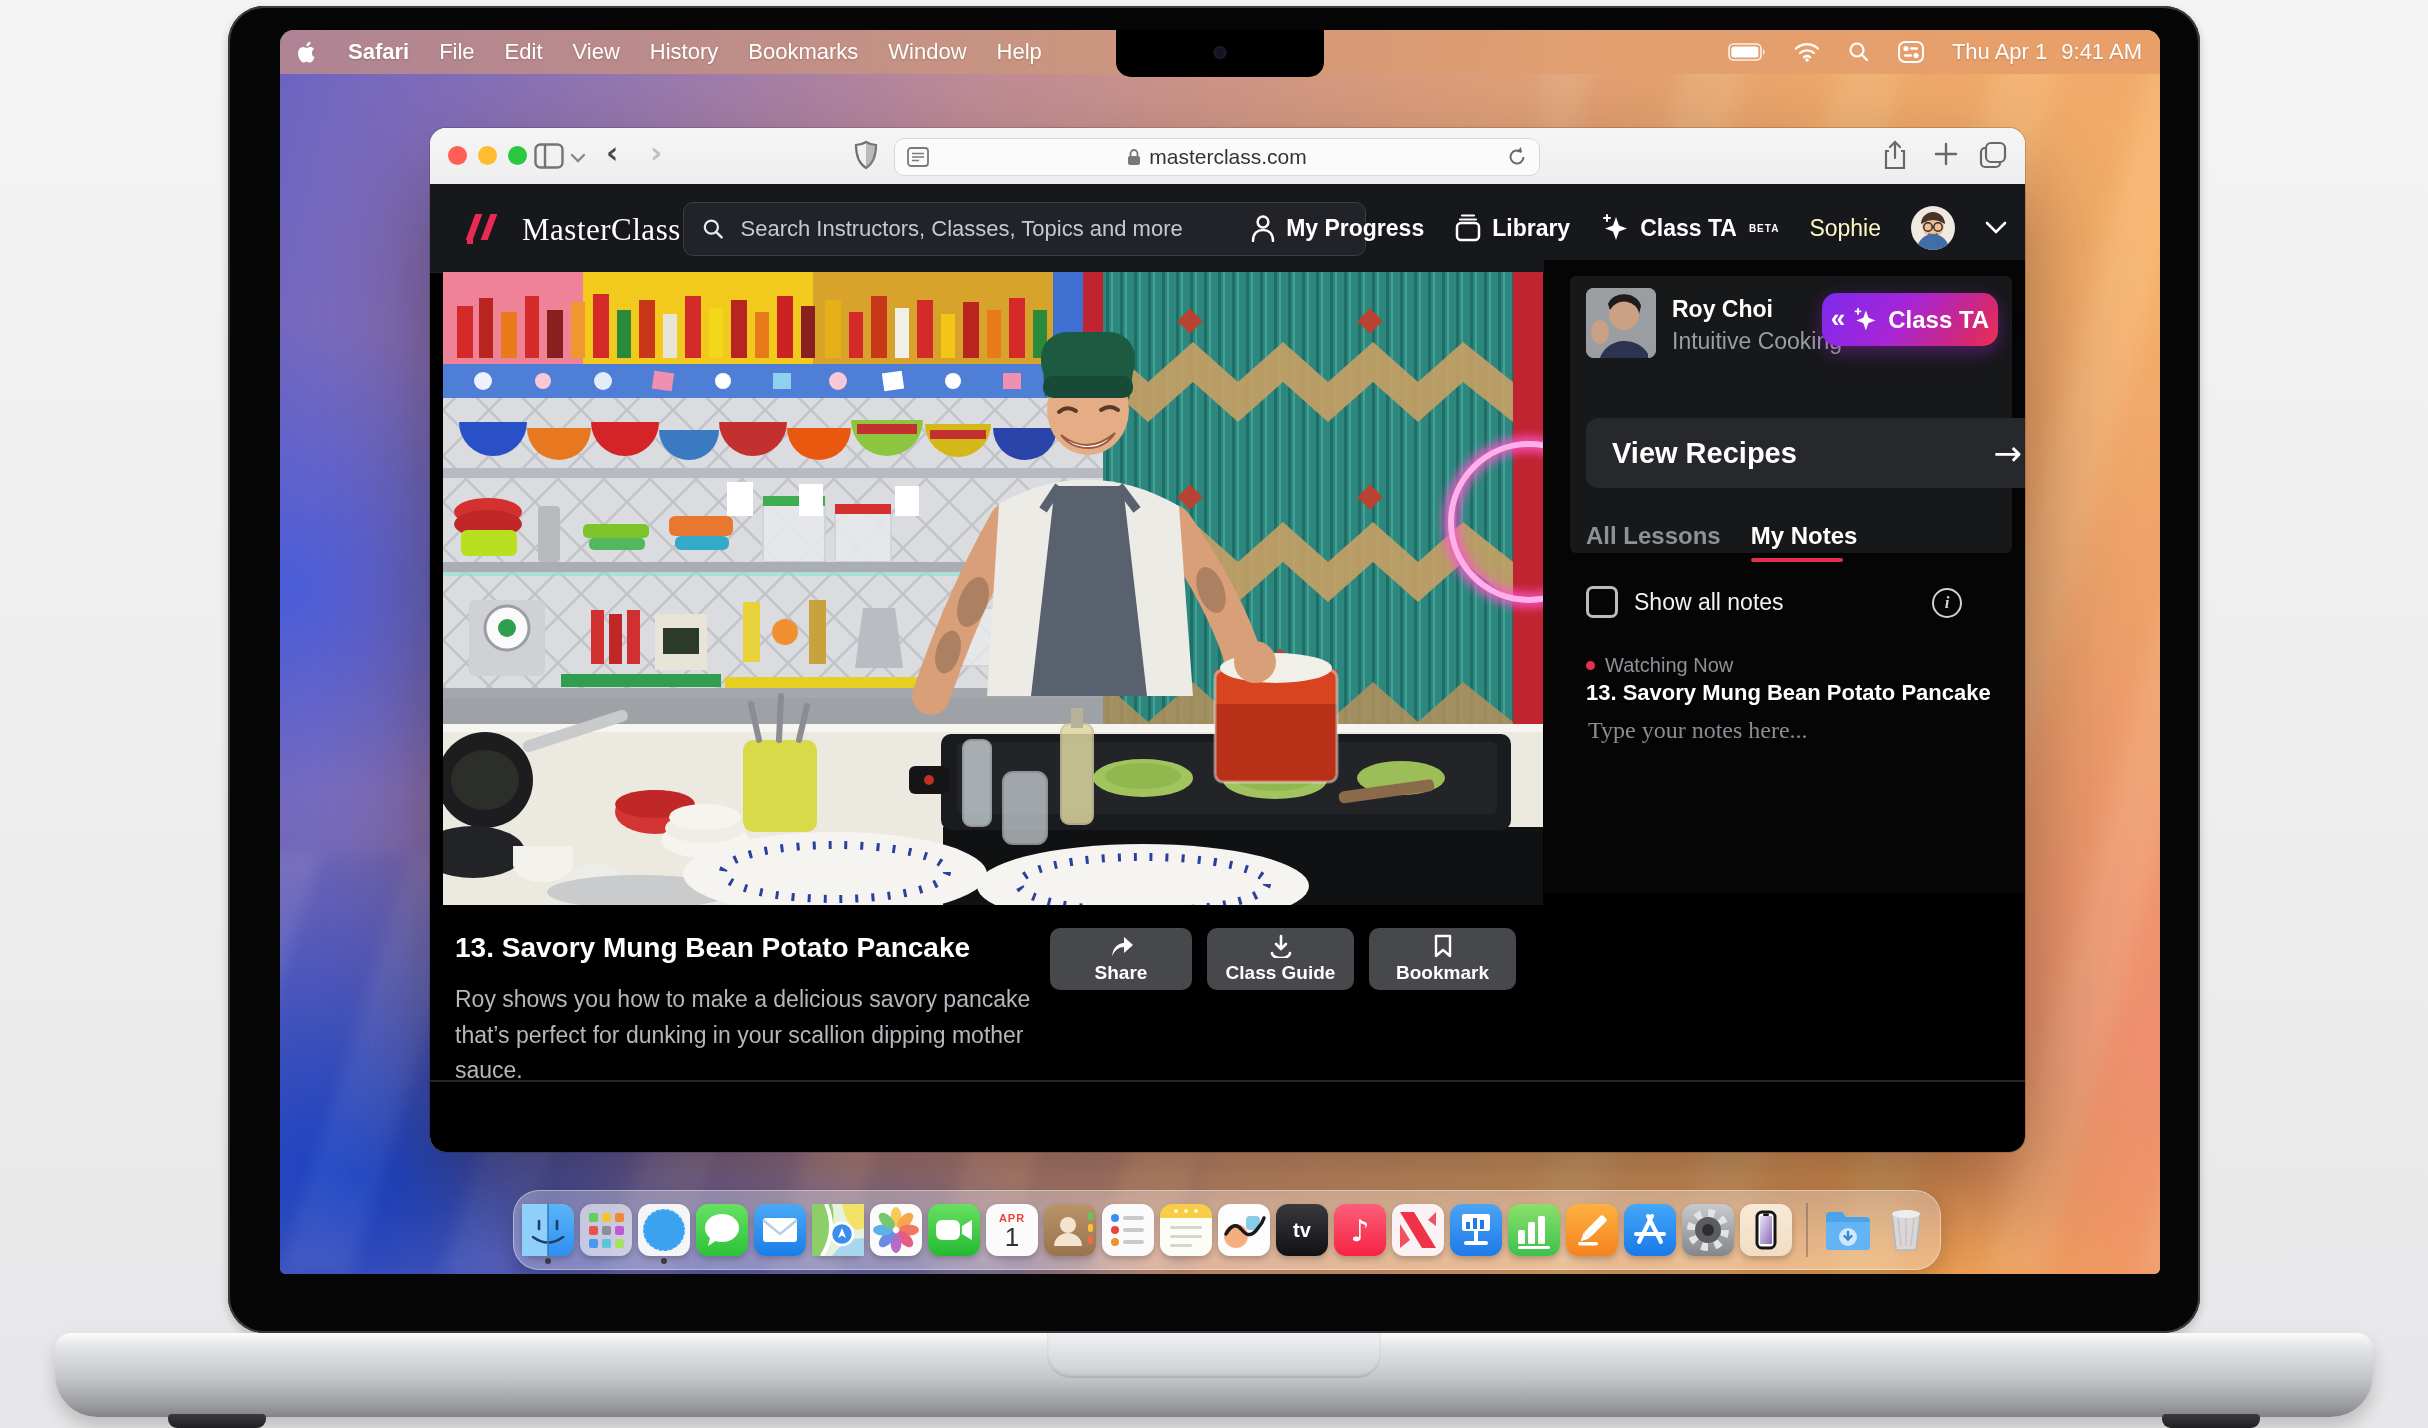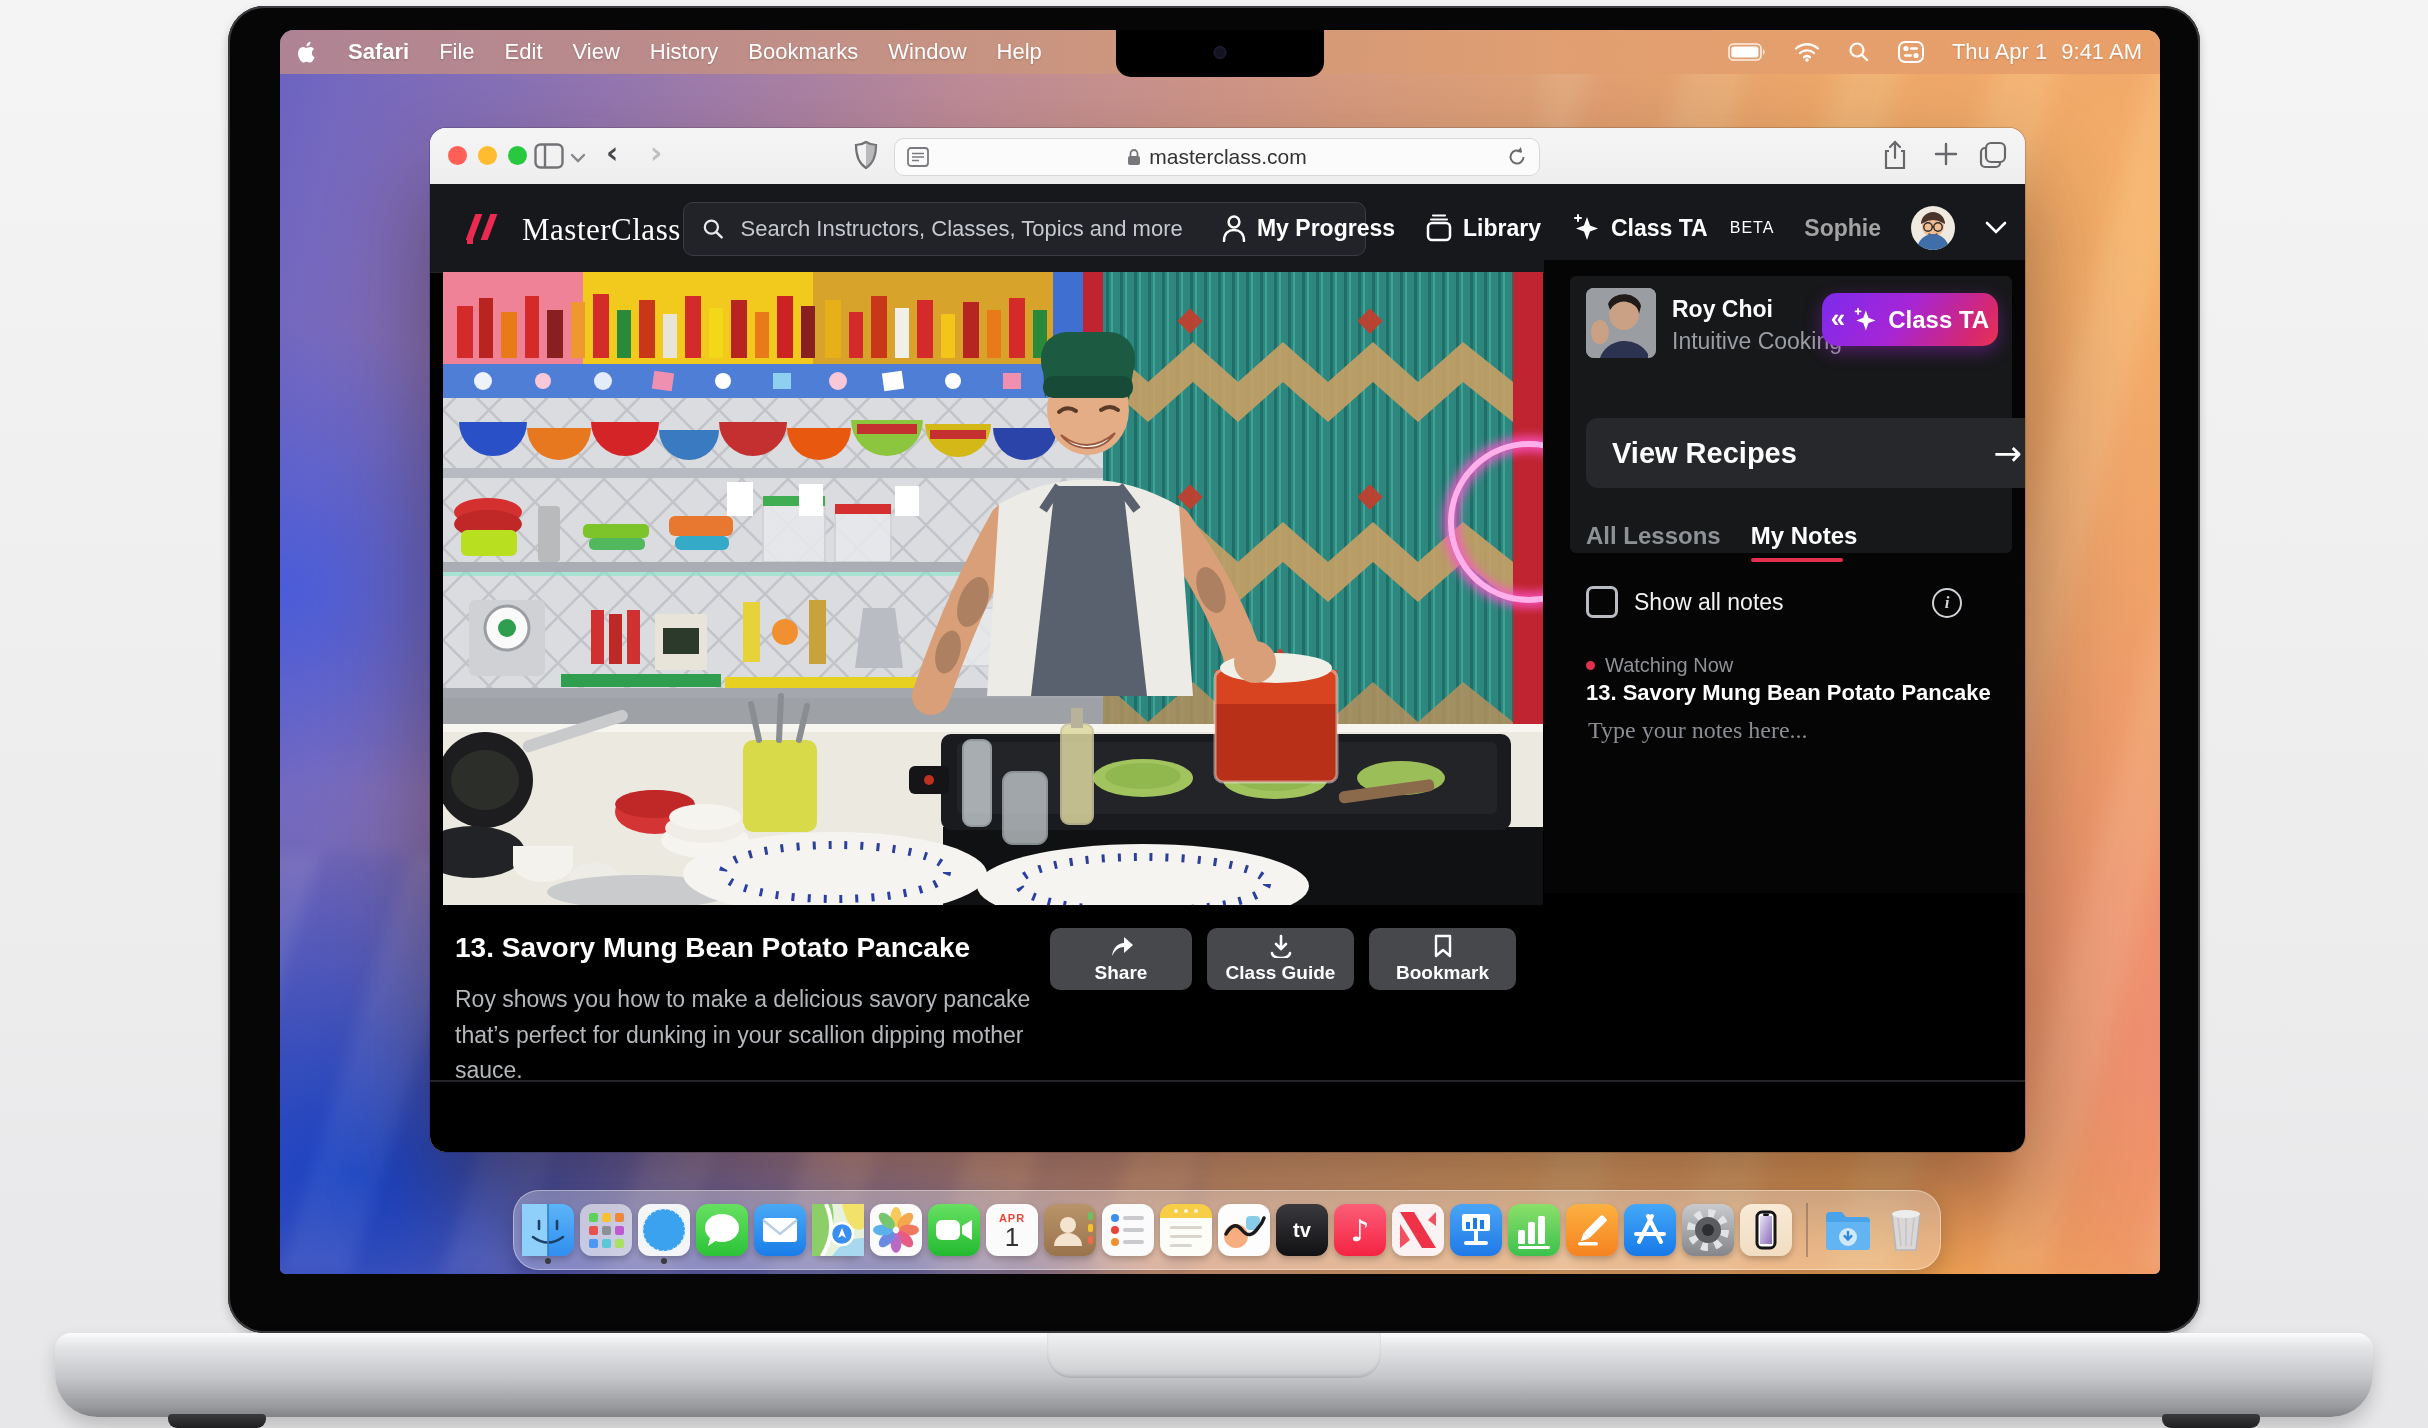--- a/index.html
+++ b/index.html
@@ -66,22 +66,22 @@
   .site-header{position:absolute;top:0;left:0;right:0;height:88px;background:#17181c;border-bottom:1px solid #222327}
   .logo{position:absolute;left:36px;top:0;height:92px;display:flex;align-items:center;gap:14px}
   .logo-text{font-family:"Liberation Serif",serif;font-size:31px;color:#fff;letter-spacing:.5px}
   .mc-search{position:absolute;left:253px;top:18px;width:645px;height:52px;background:#212329;border:1px solid #3a3d43;
         border-radius:10px;display:flex;align-items:center;padding:0 18px;gap:14px}
   .mc-search input{background:transparent;border:none;outline:none;color:#e8eaee;font-size:22px;width:100%;
         font-family:"Liberation Sans",sans-serif}
   .mc-search input::placeholder{color:#c6c9ce}
   .site-nav{position:absolute;right:18px;top:0;height:88px;display:flex;align-items:center;gap:30px}
   .nav-item{display:flex;align-items:center;gap:10px;font-size:23px;font-weight:bold;color:#fff}
-  .nav-beta{font-size:16px;font-weight:normal;letter-spacing:1px;vertical-align:super;margin-left:12px}
-  .nav-user{color:#a3a3a3;font-weight:bold}
+  .nav-beta{font-size:10px;font-weight:bold;letter-spacing:1px;vertical-align:super;margin-left:2px}
+  .nav-user{color:#fef9c3;font-weight:normal}
   .avatar{width:44px;height:44px;border-radius:50%;background:#efe9e0;overflow:hidden;position:relative}
 
   
   .video{position:absolute;left:13px;top:88px;width:1100px;height:633px;overflow:hidden;background:#223}
   .video svg{display:block}
 
   
   .side{position:absolute;left:1114px;top:76px;width:481px;height:633px;background:#050505}
   .card{position:absolute;left:26px;top:16px;width:442px;height:277px;background:#17181a;border-radius:6px}
   .thumb{position:absolute;left:16px;top:12px;width:70px;height:70px;border-radius:8px;overflow:hidden;

